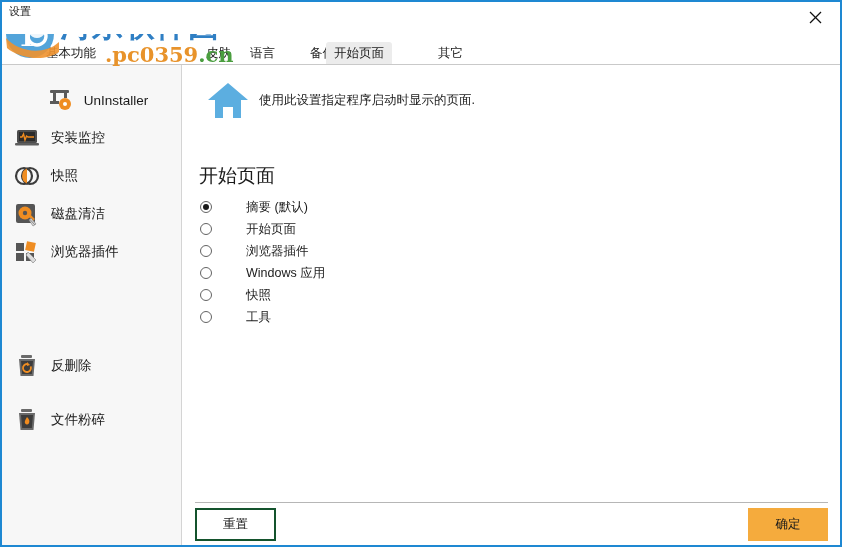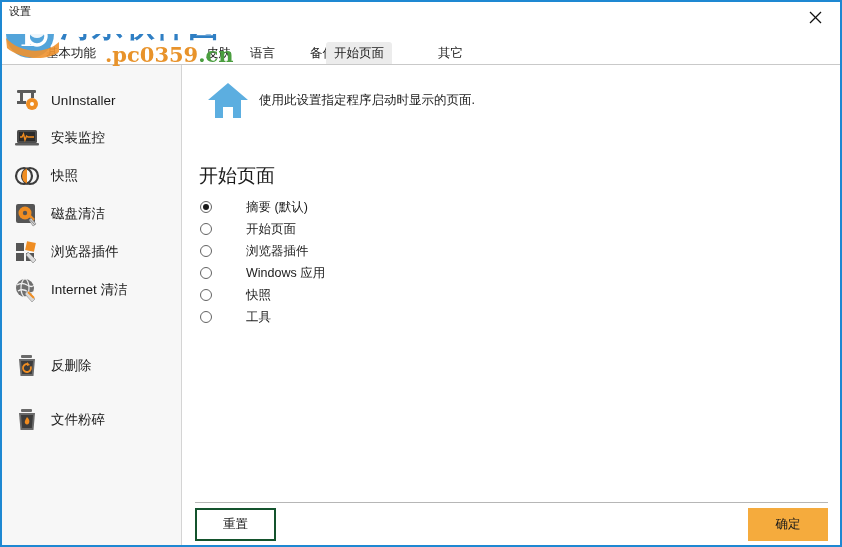--- a/index.html
+++ b/index.html
@@ -290,21 +290,21 @@
     <div class="tab" style="left:36px;">基本功能</div>
     <div class="tab" style="left:196px;">皮肤</div>
     <div class="tab" style="left:240px;">语言</div>
     <div class="tab" style="left:300px;">备份</div>
     <div class="tab selected" style="left:324px;">开始页面</div>
     <div class="tab" style="left:398px;margin-left:30px;">其它</div>
   </div>
 
   <div class="sidebar">
 
-    <div class="side-item" style="top:16px;">
+    <div class="side-item" style="top:16px;justify-content:center;">
       <span class="side-ico">
         <svg width="26" height="26" viewBox="0 0 26 26">
           <rect x="3" y="3" width="19" height="3" rx="1" fill="#5a5a5a"></rect>
           <rect x="6" y="6" width="3" height="9" fill="#5a5a5a"></rect>
           <rect x="17" y="6" width="3" height="5" fill="#5a5a5a"></rect>
           <rect x="3" y="14" width="9" height="3" fill="#5a5a5a"></rect>
           <circle cx="18" cy="17" r="6" fill="#ef8d22"></circle>
           <circle cx="18" cy="17" r="2" fill="#ffffff"></circle>
         </svg>
       </span>
@@ -355,33 +355,20 @@
           <rect x="2" y="4" width="8" height="8" fill="#565656"></rect>
           <rect x="2" y="14" width="8" height="8" fill="#565656"></rect>
           <rect x="12" y="14" width="8" height="8" fill="#565656"></rect>
           <rect x="12" y="3" width="9" height="9" transform="rotate(12 16.5 7.5)" fill="#ef8d22"></rect>
           <path d="M14 13 L22 21 L19 24 L12 16 Z" fill="#dcdcdc" stroke="#8c8c8c" stroke-width="0.7"></path>
         </svg>
       </span>
       <span class="side-label">浏览器插件</span>
     </div>
 
-    <div class="side-item" style="top:206px;">
-      <span class="side-ico">
-        <svg width="26" height="26" viewBox="0 0 26 26">
-          <circle cx="11" cy="11" r="9" fill="#6f6f6f"></circle>
-          <path d="M3 8 Q8 5 13 8 Q18 11 20 8" stroke="#efefef" stroke-width="1.3" fill="none"></path>
-          <path d="M4 14 Q9 11 14 15 Q17 17 19 15" stroke="#efefef" stroke-width="1.3" fill="none"></path>
-          <ellipse cx="11" cy="11" rx="4" ry="9" fill="none" stroke="#efefef" stroke-width="1.2"></ellipse>
-          <path d="M13 14 L21 22 L18 25 L11 17 Z" fill="#d9d9d9" stroke="#8c8c8c" stroke-width="0.6"></path>
-          <path d="M14 15 L20 21" stroke="#ef8d22" stroke-width="2"></path>
-        </svg>
-      </span>
-      <span class="side-label">Internet 清洁</span>
-    </div>
 
 
     <div class="side-item" style="top:282px;">
       <span class="side-ico">
         <svg width="26" height="26" viewBox="0 0 26 26">
           <rect x="7" y="2" width="11" height="3" rx="1" fill="#6a6a6a"></rect>
           <path d="M5 6 H21 L19.5 23 H6.5 Z" fill="#6a6a6a"></path>
           <path d="M7 8 H19 L17.8 21 H8.2 Z" fill="#3c3c3c"></path>
           <path d="M13 11 a4 4 0 1 0 3.6 2.3" fill="none" stroke="#ef8d22" stroke-width="1.8"></path>
           <path d="M13 9 L13 13 L16 12 Z" fill="#ef8d22"></path>

